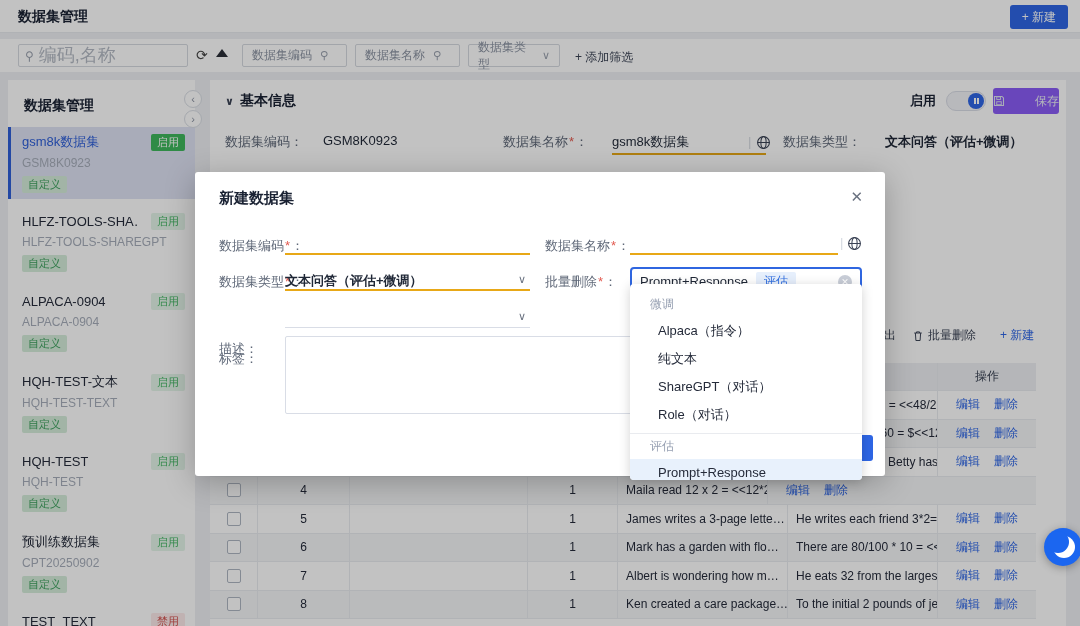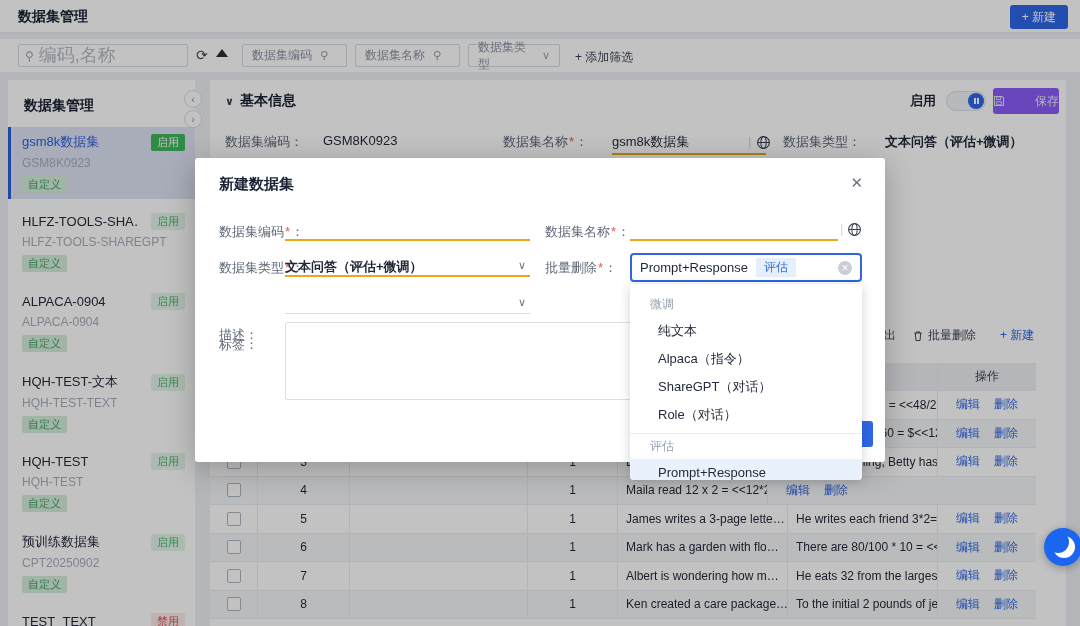--- a/index.html
+++ b/index.html
@@ -78,21 +78,21 @@
   .c-q { width:170px; }
   .c-a { width:150px; }
   .c-act { width:98px; justify-content:center; gap:14px; border-right:none; }
   .c-act a { color:#2e66e5; text-decoration:none; cursor:pointer; }
   .cbx { width:14px; height:14px; border:1px solid #aeb6c2; border-radius:2px; background:#fff; cursor:pointer; }
 
   
   .mask { position:absolute; inset:0; background:rgba(0,0,0,0.24); z-index:10; }
 
   
-  .modal { position:absolute; left:195px; top:158px; width:690px; height:304px; background:#fff; border-radius:3px; box-shadow:0 6px 30px rgba(0,0,0,.25); z-index:20; font-size:13px; }
+  .modal { position:absolute; left:195px; top:172px; width:690px; height:304px; background:#fff; border-radius:3px; box-shadow:0 6px 30px rgba(0,0,0,.25); z-index:20; font-size:13px; }
   .m-title { position:absolute; left:24px; top:17px; font-size:15px; font-weight:bold; color:#1a2233; }
   .m-close { position:absolute; right:22px; top:16px; font-size:15px; color:#6a7280; cursor:pointer; }
   .m-label { position:absolute; color:#5f6878; }
   .lab1 { left:24px; } .lab2 { left:350px; }
   .row1 { top:65px; } .row2 { top:101px; } .row3 { top:138px;margin-top:40px; } .row4 { top:168px; }
   .m-input { position:absolute; height:20px; }
   .w1 { left:90px; width:245px; } .w2 { left:435px; width:208px; }
   .u-yellow { border-bottom:2px solid #e8a817; }
   .u-gray { border-bottom:1px solid #d9dde6; }
   .sel-chev { position:absolute; right:4px; top:2px; color:#6a7280; font-size:11px; }
@@ -399,22 +399,22 @@
   <span class="m-label lab2 row3"><span>状态</span><span class="req">*</span><span>：</span></span>
 
   <span class="m-label lab1 row4"><span>描述</span><span>：</span></span>
   <textarea class="desc-area" style=""></textarea>
 
   <button class="btn-primary m-footer-btn">确定</button>
 </div>
 
 <div class="dropdown" id="dd-panel">
     <div class="dd-group">微调</div>
+    <div class="dd-option">Alpaca（指令）</div>
     <div class="dd-option">纯文本</div>
-    <div class="dd-option">Alpaca（指令）</div>
     <div class="dd-option">ShareGPT（对话）</div>
     <div class="dd-option">Role（对话）</div>
     <div class="dd-divider"></div>
     <div class="dd-group">评估</div>
     <div class="dd-option active">Prompt+Response</div>
   </div>
 
 <div class="float-assist">
   <div class="fa-swoosh"></div>
 </div>

